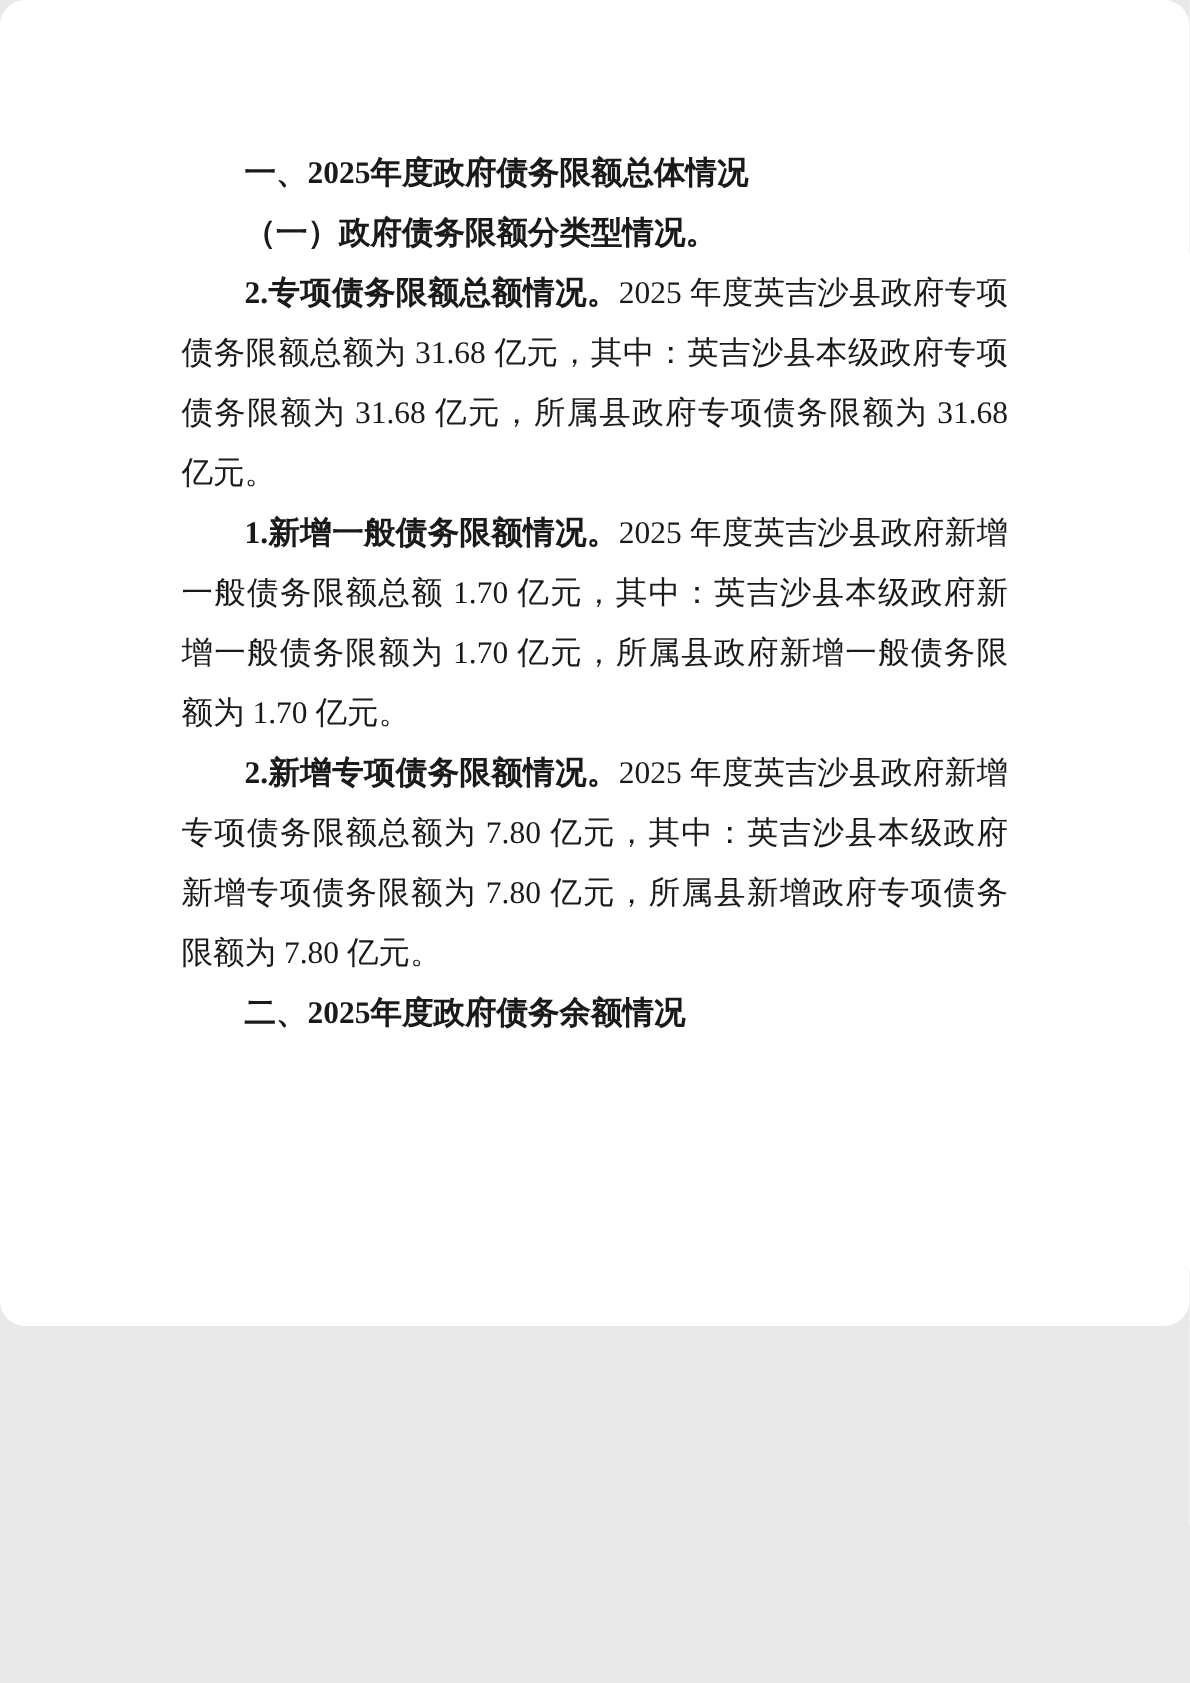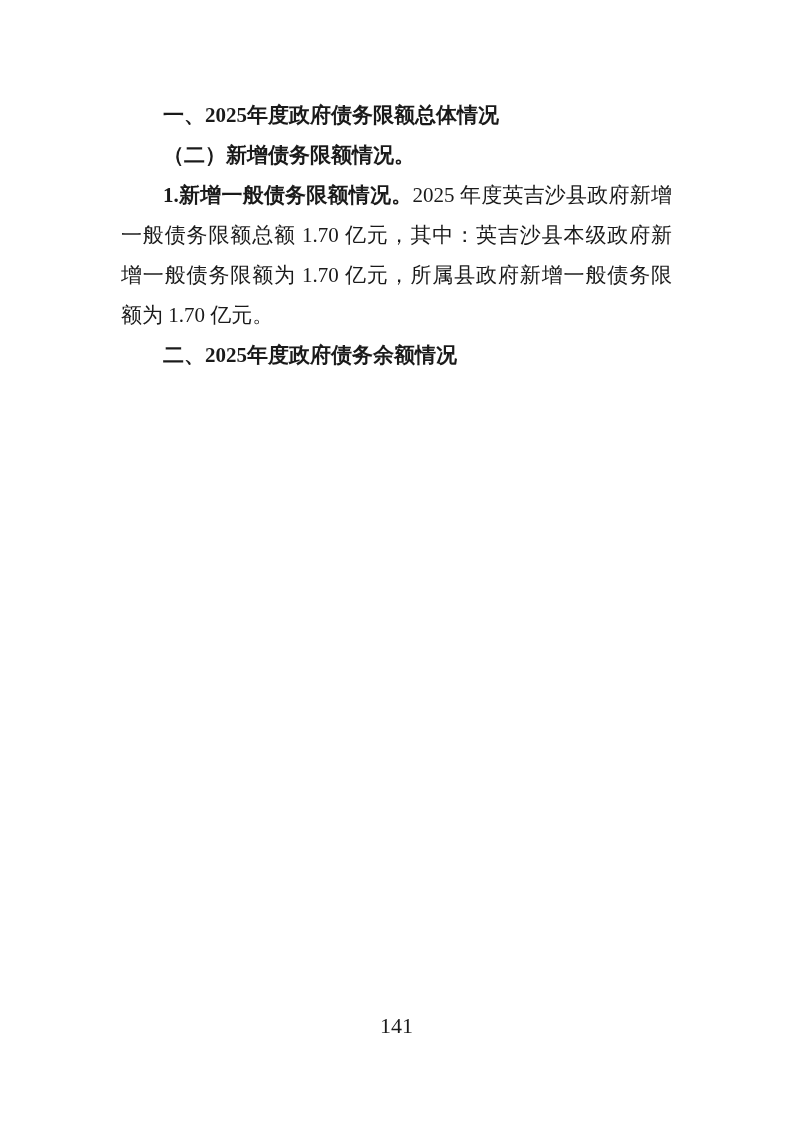--- a/index.html
+++ b/index.html
@@ -3,26 +3,27 @@
 <meta charset="utf-8">
 <style>
   html, body {
     margin: 0;
     padding: 0;
     background: #e9e9e9;
   }
   .page {
     position: relative;
     width: 793px;
-    height: 1122px;
+    height: 884px;
     margin: 0 auto;
     background: #ffffff;
     overflow: hidden;
     font-family: "Liberation Serif", "DejaVu Serif", serif;
     color: #1a1a1a;
+    border-radius: 17px;
   }
   .content {
     position: absolute;
     left: 121px;
     top: 95px;
     width: 551px;
     font-size: 21px;
     line-height: 40px;
     text-align: justify;
   }
@@ -57,26 +58,28 @@
 </style>
 </head>
 <body>
 
 <div class="page">
   <div class="content">
 
     <h2>一、2025年度政府债务限额总体情况</h2>
 
 
+    <h3>（一）政府债务限额分类型情况。</h3>
 
 
+    <p><span class="lead">2.专项债务限额总额情况。</span><span>2025 年度英吉沙县政府专项债务限额总额为 31.68 亿元，其中：英吉沙县本级政府专项债务限额为 31.68 亿元，所属县政府专项债务限额为 31.68 亿元。</span></p>
 
-    <h3>（二）新增债务限额情况。</h3>
 
     <p><span class="lead">1.新增一般债务限额情况。</span><span>2025 年度英吉沙县政府新增一般债务限额总额 1.70 亿元，其中：英吉沙县本级政府新增一般债务限额为 1.70 亿元，所属县政府新增一般债务限额为 1.70 亿元。</span></p>
 
+    <p><span class="lead">2.新增专项债务限额情况。</span><span>2025 年度英吉沙县政府新增专项债务限额总额为 7.80 亿元，其中：英吉沙县本级政府新增专项债务限额为 7.80 亿元，所属县新增政府专项债务限额为 7.80 亿元。</span></p>
 
     <h2>二、2025年度政府债务余额情况</h2>
 
   </div>
 
   <div class="footer">141</div>
 </div>
 
 </body></html>

